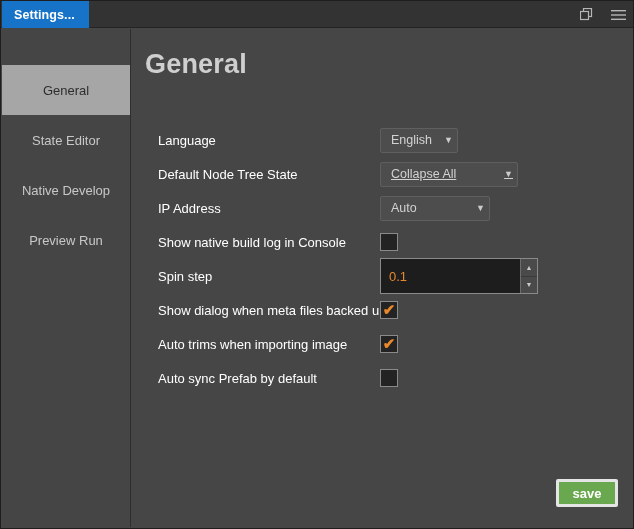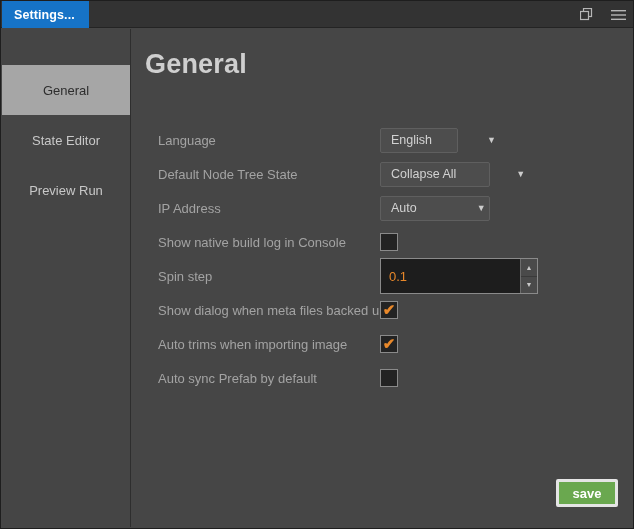--- a/index.html
+++ b/index.html
@@ -122,57 +122,56 @@
     top: 94px;
     right: 10px;
   }
   .row {
     position: relative;
     height: 34px;
     display: flex;
     align-items: center;
   }
   .row-label {
-    color: #a3a3a3;
+    color: #ffffff;
     font-size: 13px;
     white-space: nowrap;
   }
   .ctrl {
     position: absolute;
     left: 222px;
     display: flex;
     align-items: center;
   }
 
   
   .dropdown {
     height: 25px;
     background: #4d4d4d;
     border: 1px solid #5f5f5f;
     border-radius: 2px;
     color: #d2d2d2;
     font-size: 12.5px;
     display: flex;
     align-items: center;
-    padding: 0 24px 0 10px;
+    padding: 0 4px 0 10px;
     box-sizing: border-box;
     position: relative;
-    gap: 48px;
   }
   .dropdown .dd-text { white-space: nowrap; }
   .dropdown .caret {
     margin-left: auto;
     padding-left: 12px;
     font-size: 9px;
     color: #cccccc;
     line-height: 1;
   }
   .dd-w-sm { width: 78px; }
   .dd-w-md { width: 110px; }
-  .dd-w-lg { width: 110px; }
+  .dd-w-lg { width: 138px; text-decoration: underline; }
   .dd-w-sm .caret { padding-left: 7px; }
 
   
   .checkbox {
     width: 18px;
     height: 18px;
     background: #232323;
     border: 1px solid #8a8a8a;
     box-sizing: border-box;
     display: flex;
@@ -270,20 +269,23 @@
 
   <div class="sidebar">
     <div class="side-spacer"></div>
     <div class="side-item active">
       <span>General</span>
     </div>
     <div class="side-item">
       <span>State Editor</span>
     </div>
     <div class="side-item">
+      <span>Native Develop</span>
+    </div>
+    <div class="side-item">
       <span>Preview Run</span>
     </div>
   </div>
 
   <div class="content">
     <div class="page-title">General</div>
 
     <div class="form">
 
       <div class="row">

